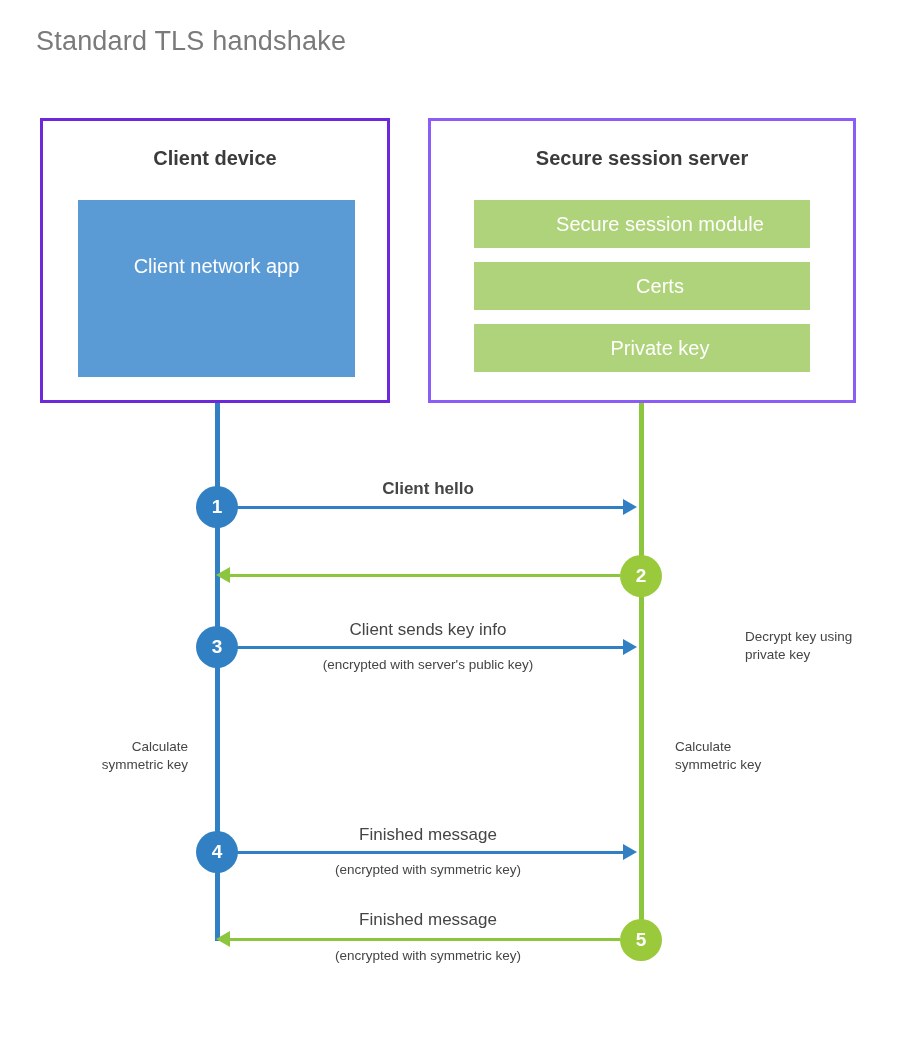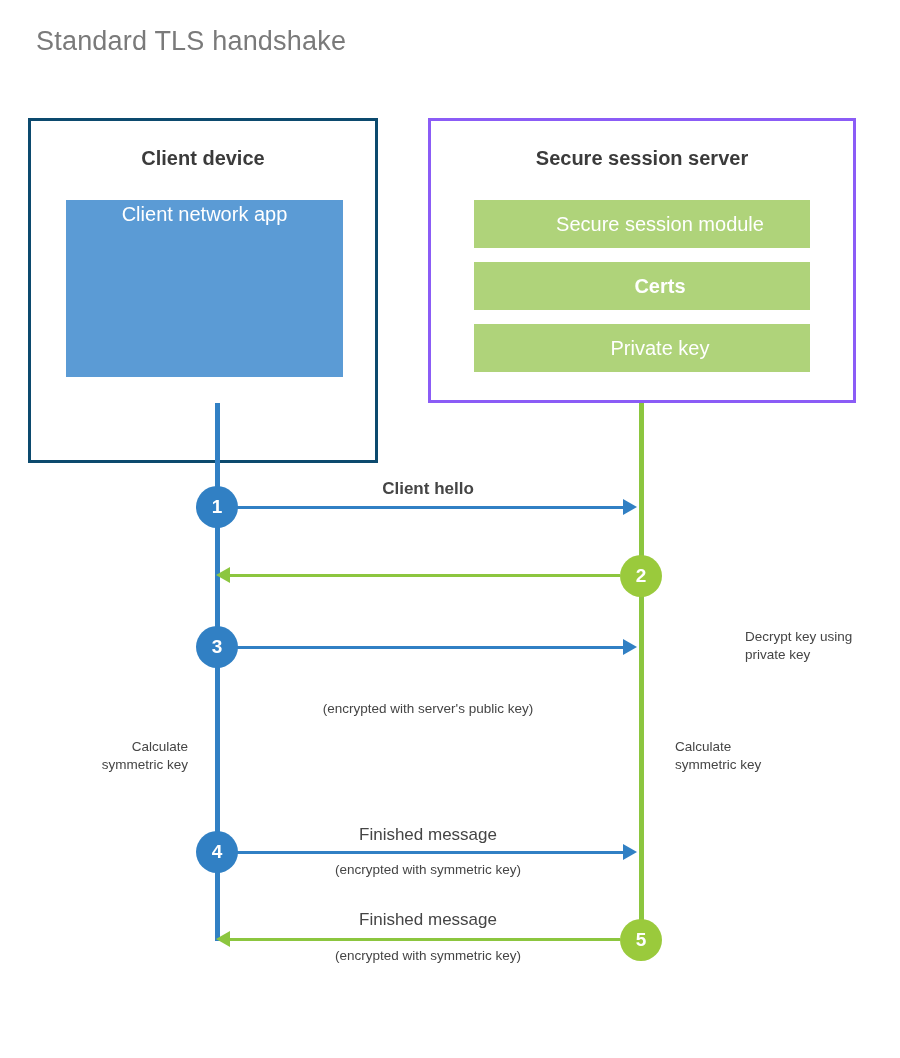--- a/index.html
+++ b/index.html
@@ -35,25 +35,25 @@
     white-space: nowrap;
   }
 
   
   .actor-box {
     position: absolute;
     background: #ffffff;
     box-sizing: border-box;
   }
   .actor-box.client {
-    left: 28px;
+    left: 40px;
     top: 118px;
     width: 350px;
-    height: 345px;
-    border: 3px solid #0c4a6e;
+    height: 285px;
+    border: 3px solid #6d28d9;
   }
   .actor-box.server {
     left: 428px;
     top: 118px;
     width: 428px;
     height: 285px;
     border: 3px solid #8b5cf6;
   }
   .actor-title {
     position: absolute;
@@ -75,32 +75,33 @@
     box-sizing: border-box;
   }
   .panel-client-app {
     left: 35px;
     top: 79px;
     width: 277px;
     height: 177px;
     background: #5B9BD5;
     font-size: 20px;
     line-height: 28px;
+    padding-top: 52px;
   }
   .panel-green {
     left: 43px;
     width: 336px;
     height: 48px;
     background: #AFD37A;
     font-size: 20px;
     line-height: 48px;
     padding-left: 36px;
   }
   .panel-green.g1 { top: 79px; }
-  .panel-green.g2 { top: 141px; font-weight: bold; }
+  .panel-green.g2 { top: 141px; }
   .panel-green.g3 { top: 203px; }
 
   
   .lifeline {
     position: absolute;
     width: 5px;
   }
   .lifeline.client {
     left: 215px;
     top: 403px;
@@ -197,23 +198,24 @@
 
   <div class="msg-label" style="left:228px; top:479px; width:400px;font-weight:bold;">Client hello</div>
   <div class="arrow-line blue" style="left:236px; top:506px; width:394px;"></div>
   <div class="arrow-head right blue" style="left:623px; top:499px;"></div>
   <div class="step-circle blue" style="left:196px; top:486px;">1</div>
 
   <div class="arrow-line green" style="left:230px; top:574px; width:390px;"></div>
   <div class="arrow-head left green" style="left:216px; top:567px;"></div>
   <div class="step-circle green" style="left:620px; top:555px;">2</div>
 
+  <div class="msg-label" style="left:228px; top:620px; width:400px;">Client sends key info</div>
   <div class="arrow-line blue" style="left:236px; top:646px; width:394px;"></div>
   <div class="arrow-head right blue" style="left:623px; top:639px;"></div>
-  <div class="msg-sublabel" style="left:228px; top:657px; width:400px;margin-top:44px;">(encrypted with server's public key)</div>
+  <div class="msg-sublabel" style="left:228px; top:657px; width:400px;">(encrypted with server's public key)</div>
   <div class="step-circle blue" style="left:196px; top:626px;">3</div>
 
   <div class="side-note left-aligned" style="left:697px; top:628px; width:190px;margin-left:48px;">
     <div>Decrypt key using</div>
     <div>private key</div>
   </div>
 
   <div class="side-note right-aligned" style="left:40px; top:738px; width:148px;">
     <div>Calculate</div>
     <div>symmetric key</div>

